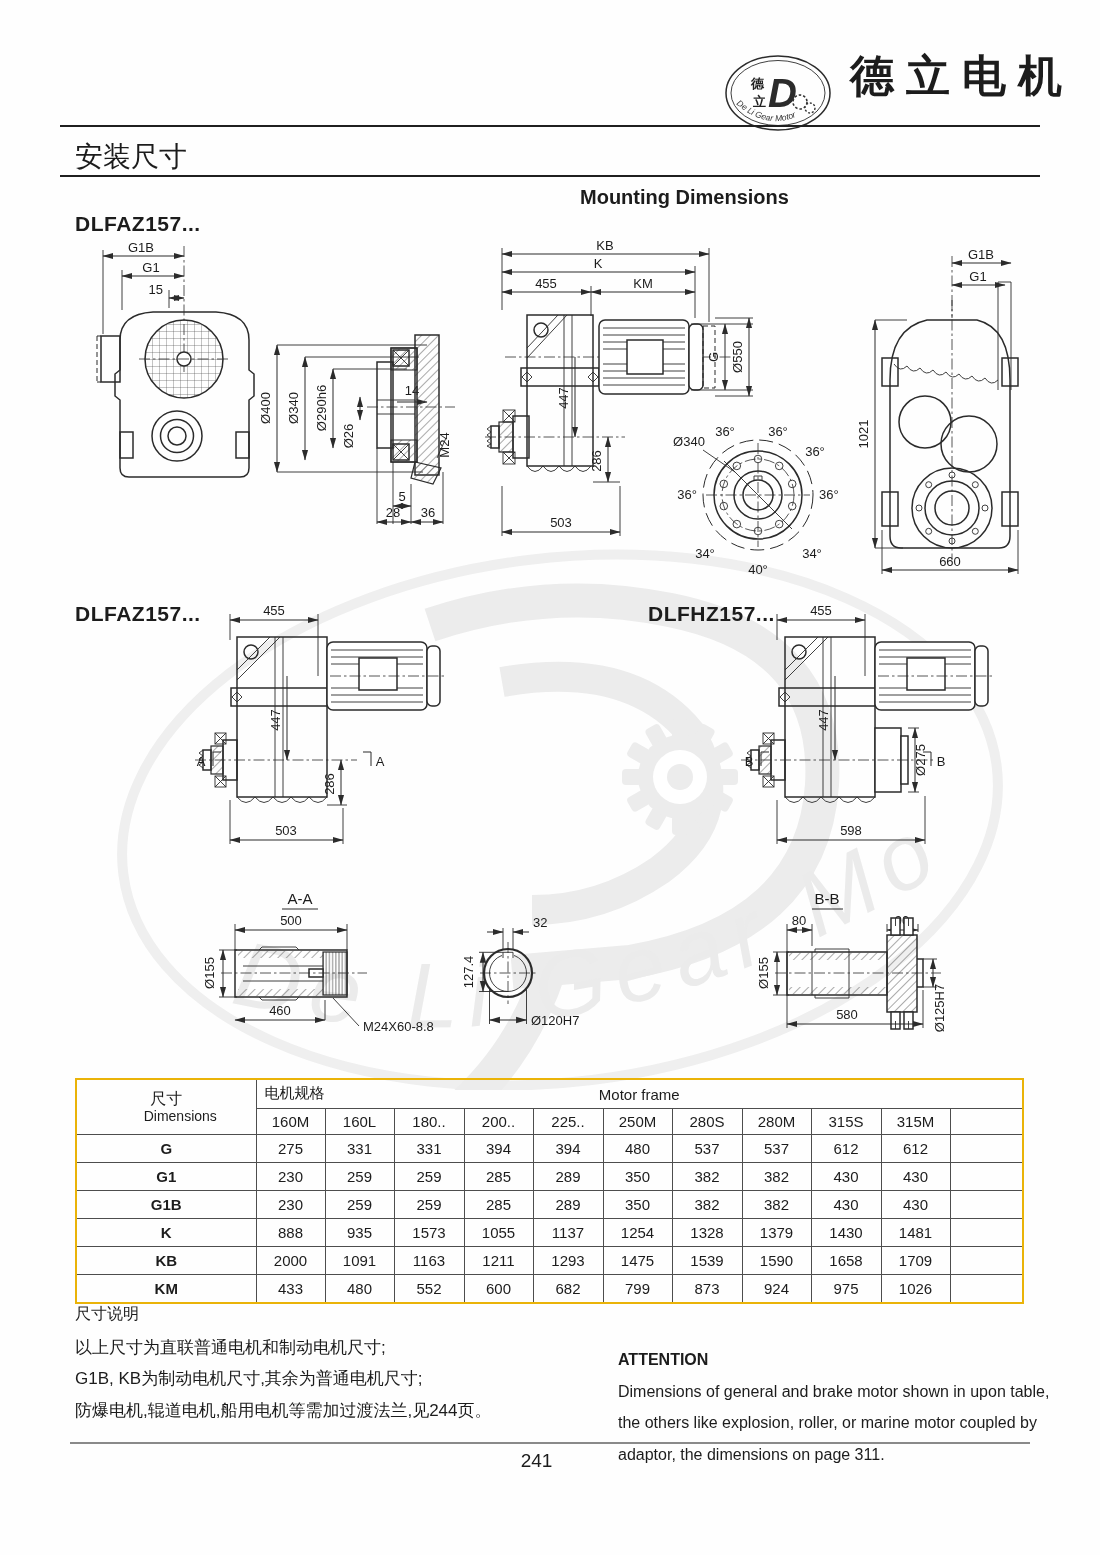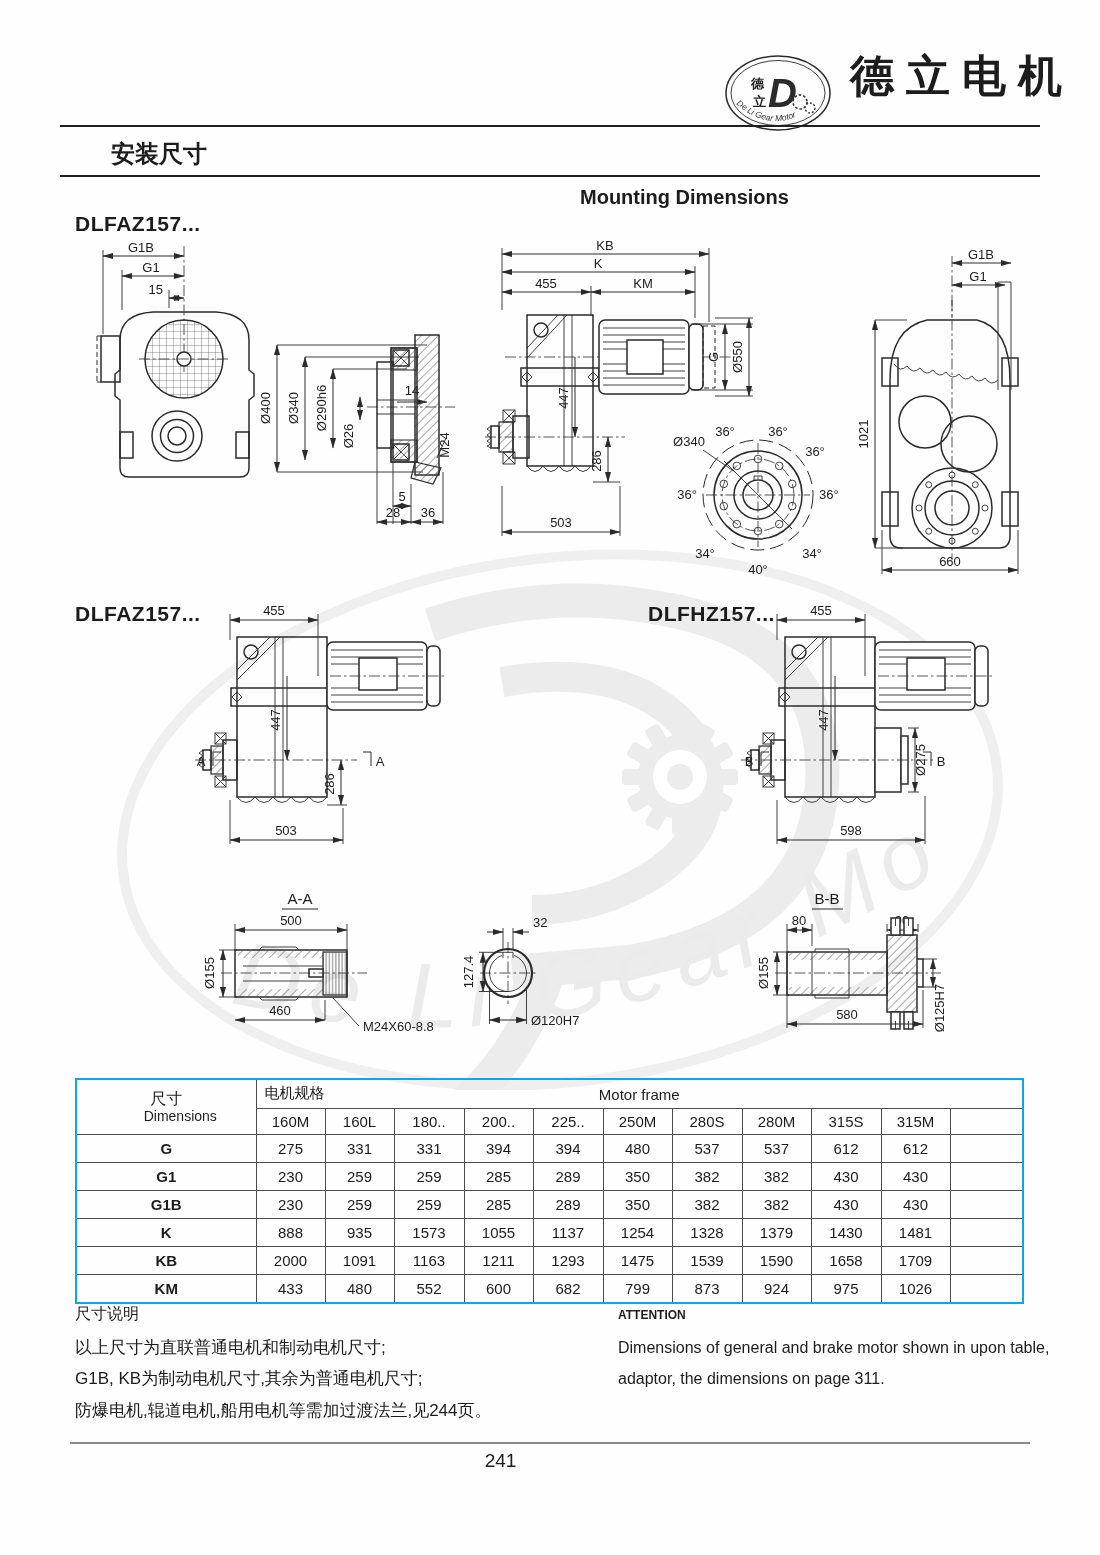--- a/index.html
+++ b/index.html
@@ -1,20 +1,20 @@
 <!DOCTYPE html>
 <html><head>
 <meta charset="utf-8">
 <style>
   html,body{margin:0;padding:0;background:#ffffff;}
   .page{position:relative;width:1100px;height:1555px;background:#fefefe;overflow:hidden;
         font-family:"Liberation Sans",sans-serif;color:#1c1c1c;}
   .abs{position:absolute;}
   .rule{position:absolute;left:60px;width:980px;height:2px;background:#1f1f1f;z-index:3;}
-  .title-cn{position:absolute;left:75px;top:138px;font-size:24px;font-weight:700;z-index:3;margin-left:36px;}
+  .title-cn{position:absolute;left:75px;top:138px;font-size:28px;font-weight:400;z-index:3;}
   .title-en{position:absolute;left:580px;top:142px;font-size:20px;font-weight:bold;z-index:3;margin-top:44px;}
   .brand{position:absolute;left:850px;top:47px;font-size:44px;font-weight:bold;
          font-family:"Liberation Serif",serif;letter-spacing:12px;z-index:3;}
   .model-h{position:absolute;font-size:21px;font-weight:bold;z-index:3;letter-spacing:0.5px;}
   svg{position:absolute;z-index:2;}
   svg text{font-family:"Liberation Sans",sans-serif;}
   .dt{font-size:13px;fill:#1c1c1c;}
   .st{font-size:15px;fill:#1c1c1c;}
   .ln{fill:none;stroke:#2b2b2b;stroke-width:1.5;}
   .lnw{fill:#ffffff;stroke:#2b2b2b;stroke-width:1.5;}
@@ -27,28 +27,28 @@
              table-layout:fixed;width:947px;background:transparent;}
   .dim-table td{border:1px solid #4d4d4d;text-align:center;font-size:15px;padding:0;height:27px;}
   .dim-table tr.hr1 td{height:28px;}
   .dim-table tr.hr2 td{height:25px;font-weight:normal;}
   .c-dim{vertical-align:middle;}
   .cdcn{font-size:16px;line-height:18px;}
   .cden{font-size:14px;line-height:16px;padding-left:28px;}
   .c-group{position:relative;text-align:center;font-size:15px;}
   .gcn{position:absolute;left:8px;top:4px;font-size:15px;}
   .c-lab{font-weight:bold;}
-  .outer{border:2px solid #0ea5e9;}
+  .outer{border:2px solid #eab308;}
   
   .notes{position:absolute;top:1300px;z-index:3;font-size:17px;line-height:31.5px;}
   .notes .nt{font-size:16px;font-family:Liberation Mono, monospace;}
   .notes-en{position:absolute;top:1300px;z-index:3;font-size:16px;line-height:31.5px;}
-  .notes-en .nt{font-weight:bold;font-size:12px;}
+  .notes-en .nt{font-weight:bold;font-size:16px;margin-top:44px;}
   .foot-rule{position:absolute;left:70px;top:1442px;width:960px;height:2px;background:#8a8a8a;z-index:3;}
-  .pageno{position:absolute;left:0;top:1450px;width:1001px;text-align:center;font-size:19px;z-index:3;}
+  .pageno{position:absolute;left:0;top:1450px;width:1001px;text-align:center;font-size:19px;z-index:3;padding-left:36px;}
 </style>
 </head>
 <body>
 
 <div class="page">
 
   <svg width="0" height="0" style="position:absolute" aria-hidden="true">
     <defs>
       <marker id="mA" viewBox="0 0 10 7" markerWidth="11" markerHeight="8" refX="9.5" refY="3.5" orient="auto-start-reverse">
         <path d="M0,0.6 L10,3.5 L0,6.4 Z" fill="#2b2b2b"></path>
@@ -665,19 +665,20 @@
 
   <div class="notes" style="left:75px;width:500px">
     <div class="nt">尺寸说明</div>
     <div>以上尺寸为直联普通电机和制动电机尺寸;</div>
     <div>G1B, KB为制动电机尺寸,其余为普通电机尺寸;</div>
     <div>防爆电机,辊道电机,船用电机等需加过渡法兰,见244页。</div>
   </div>
   <div class="notes-en" style="left:618px;width:440px">
     <div class="nt">ATTENTION</div>
     <div>Dimensions of general and brake motor shown in upon table,</div>
+    <div>the others like explosion, roller, or marine motor coupled by</div>
     <div>adaptor, the dimensions on page 311.</div>
   </div>
 
   <div class="foot-rule"></div>
   <div class="pageno">241</div>
 
 </div>
 
 </body></html>

